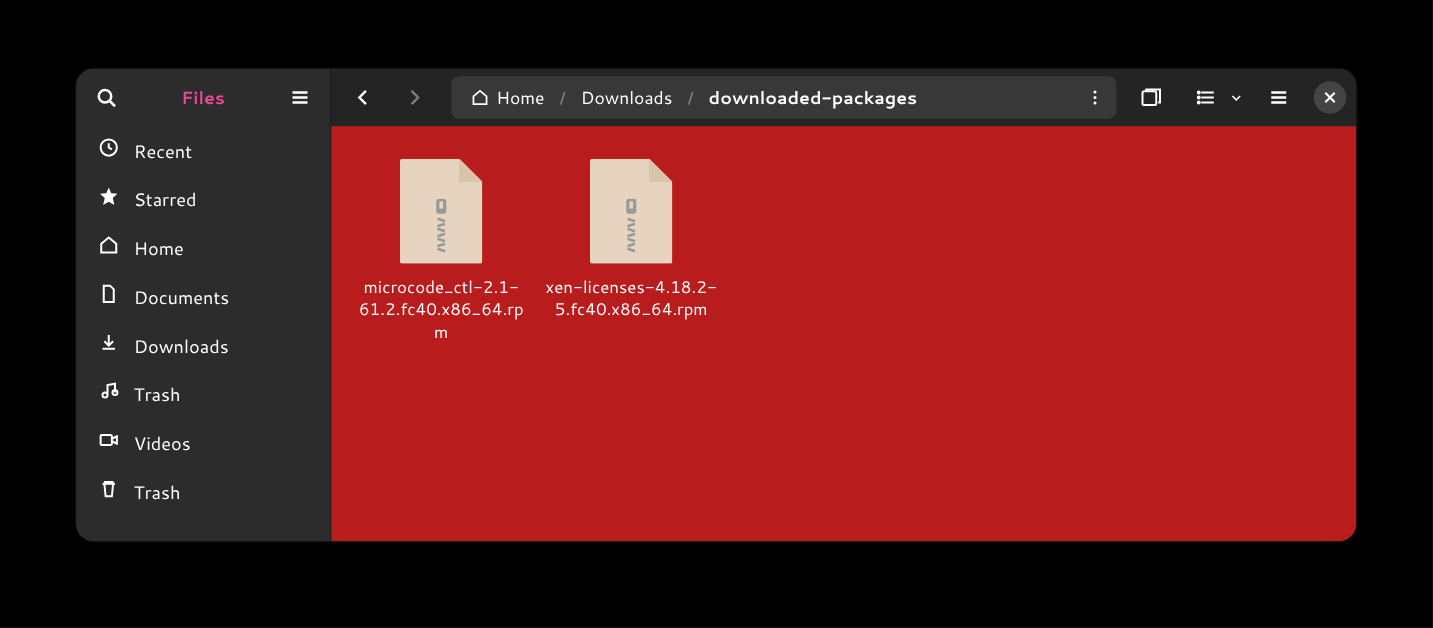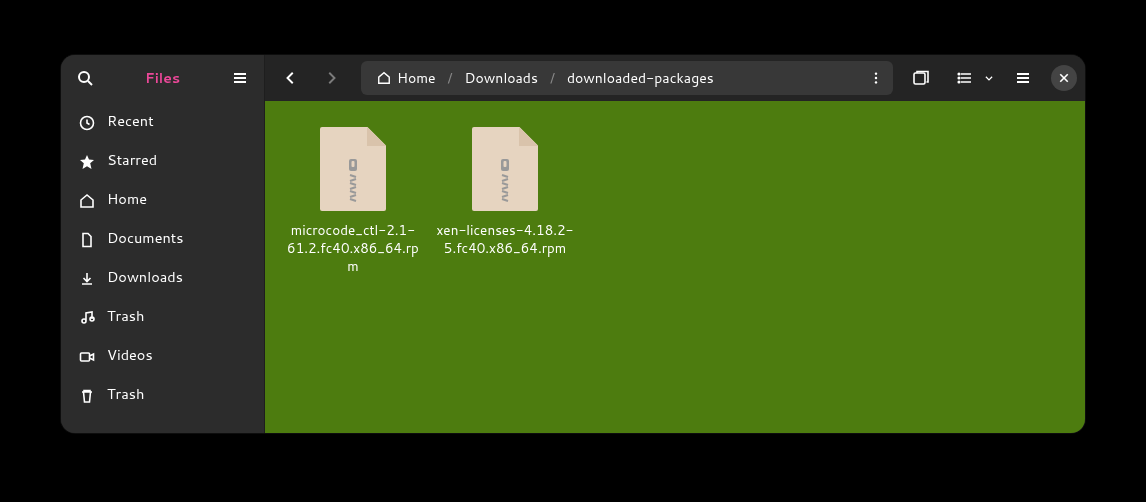--- a/index.html
+++ b/index.html
@@ -51,21 +51,21 @@
       justify-content: center;
       border-radius: 6px;
       cursor: pointer;
     }
     .sidebar-list {
       flex: 1;
       overflow-y: auto;
     }
     .sidebar-item {
       display: flex;
-      align-items: flex-end;
+      align-items: flex-start;
       gap: 12px;
       padding: 9px 18px;
       cursor: pointer;
       font-size: 14.5px;
       color: #fff;
     }
     .sidebar-item .icn { width: 16px; height: 16px; display:flex; align-items:center; justify-content:center; }
     .main {
       flex: 1;
       display: flex;
@@ -101,21 +101,21 @@
     }
     .path-seg {
       display: flex;
       align-items: center;
       gap: 6px;
       font-size: 14px;
       padding: 0 4px;
       cursor: pointer;
       border-radius: 4px;
     }
-    .path-seg.current { font-weight: 400; }
+    .path-seg.current { font-weight: 700; }
     .path-sep { margin: 0 8px; color: #888; font-size: 14px; }
     .path-menu {
       width: 34px;
       height: 34px;
       display:flex;
       align-items:center;
       justify-content:center;
       cursor:pointer;
     }
     .tb-group {
@@ -148,21 +148,21 @@
       cursor: pointer;
       margin-left: 8px;
     }
     .content {
       flex: 1;
       padding: 20px 18px;
       display: flex;
       flex-wrap: wrap;
       gap: 12px;
       align-content: flex-start;
-      background: #4d7c0f;
+      background: #b91c1c;
     }
     .file-item {
       width: 140px;
       display: flex;
       flex-direction: column;
       align-items: center;
       cursor: pointer;
       padding-top: 6px;
     }
     .file-icon {

